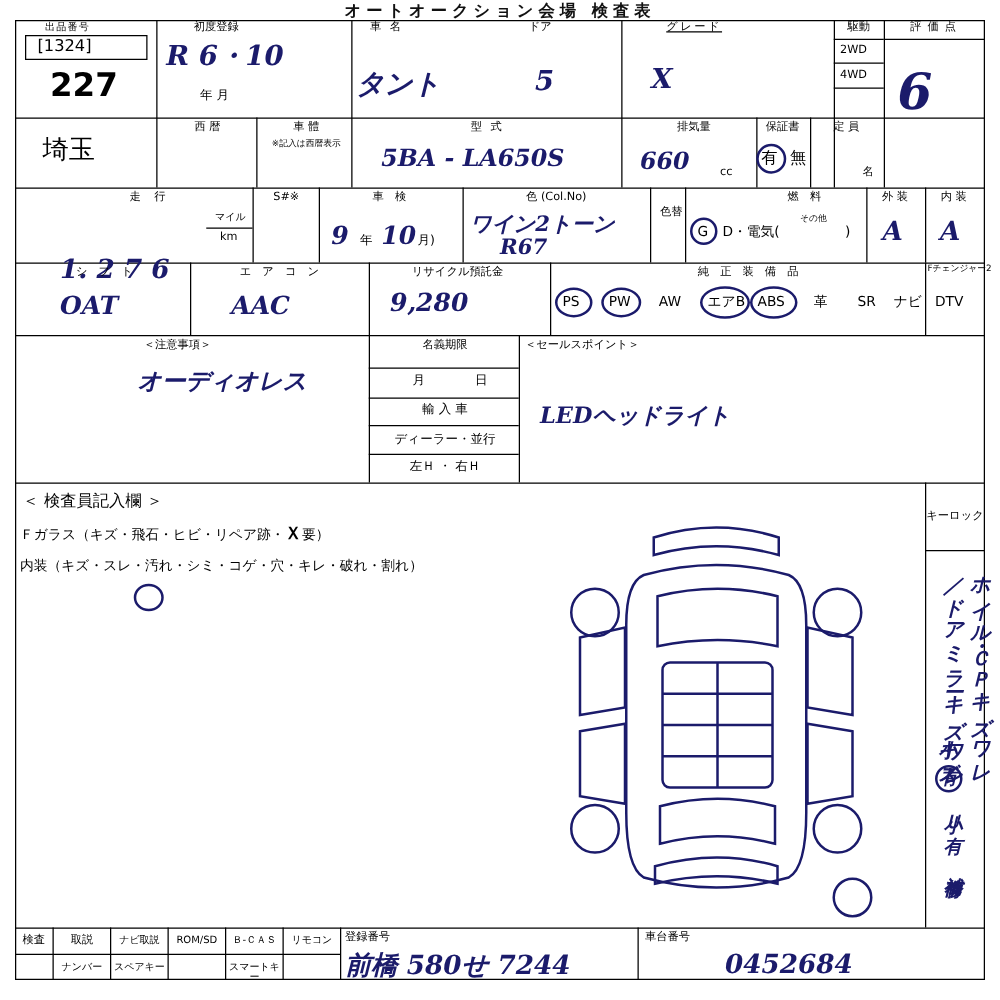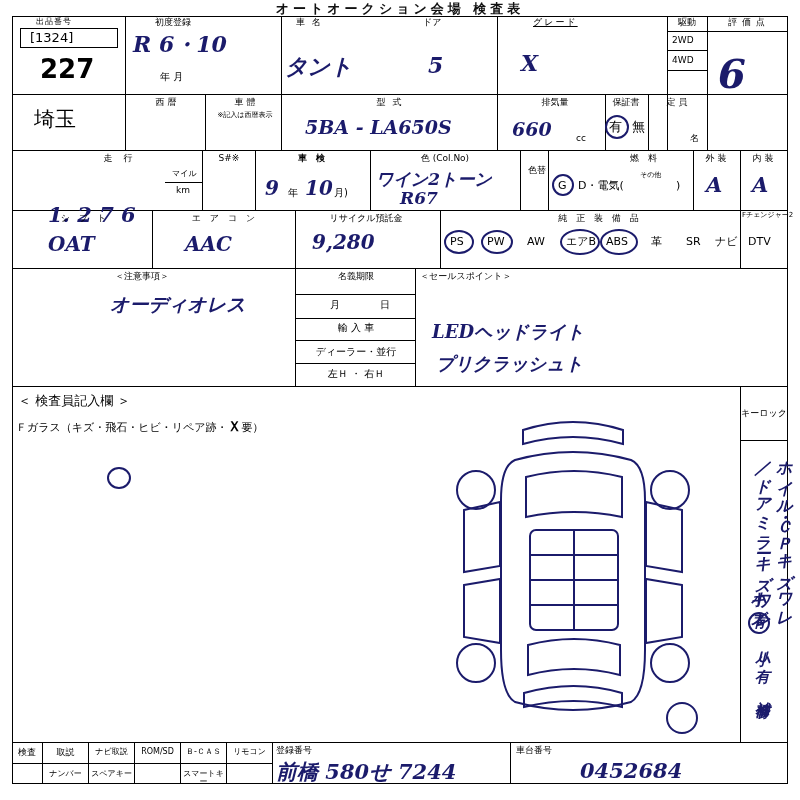--- a/index.html
+++ b/index.html
@@ -97,21 +97,21 @@
   <div class="vline" style="left:693px;top:150px;height:60px;"></div>
   <div class="vline" style="left:740px;top:150px;height:60px;"></div>
 
   <div class="lbl c" style="left:60px;top:154px;width:120px;letter-spacing:4px;">走  行</div>
   <div class="hand b" style="left:48px;top:174px;font-size:21px;margin-top:28px;">1. 2 7 6</div>
   <div class="lbl" style="left:172px;top:170px;font-size:8px;">マイル</div>
   <div class="lbl" style="left:176px;top:186px;font-size:9px;">km</div>
   <div class="hline" style="left:165px;top:182px;width:37px;"></div>
 
   <div class="lbl c" style="left:203px;top:154px;width:52px;">S#※</div>
-  <div class="lbl c" style="left:270px;top:154px;width:86px;letter-spacing:3px;font-weight:bold;">車  検</div>
+  <div class="lbl c" style="left:270px;top:154px;width:86px;letter-spacing:3px;">車  検</div>
   <div class="hand b" style="left:265px;top:176px;font-size:20px;">9</div>
   <div class="lbl" style="left:288px;top:188px;font-size:10px;">年</div>
   <div class="hand b" style="left:305px;top:176px;font-size:20px;">10</div>
   <div class="lbl" style="left:334px;top:188px;font-size:10px;">月)</div>
 
   <div class="lbl c" style="left:385px;top:154px;width:120px;">色 (Col.No)</div>
   <div class="hand b" style="left:376px;top:168px;font-size:17px;">ワイン2トーン</div>
   <div class="hand b" style="left:400px;top:188px;font-size:17px;">R67</div>
 
   <div class="lbl" style="left:528px;top:166px;font-size:9px;line-height:1.1;"><span>色替</span></div>
@@ -169,30 +169,30 @@
   <div class="lbl" style="left:380px;top:300px;font-size:10px;">日</div>
   <div class="hline" style="left:295px;top:318px;width:120px;"></div>
   <div class="lbl c" style="left:300px;top:323px;width:112px;font-size:10px;">輸 入 車</div>
   <div class="hline" style="left:295px;top:340px;width:120px;"></div>
   <div class="lbl c" style="left:298px;top:347px;width:116px;font-size:10px;">ディーラー・並行</div>
   <div class="hline" style="left:295px;top:363px;width:120px;"></div>
   <div class="lbl c" style="left:298px;top:369px;width:116px;font-size:10px;">左Ｈ ・ 右Ｈ</div>
 
   <div class="lbl" style="left:420px;top:272px;">＜セールスポイント＞</div>
   <div class="hand b" style="left:432px;top:320px;font-size:18px;">LEDヘッドライト</div>
-  <div class="hand b" style="left:436px;top:352px;font-size:18px;">プリクラッシュト</div>
 
   <div class="vline" style="left:740px;top:386px;height:356px;"></div>
   <div class="hline" style="left:740px;top:440px;width:48px;"></div>
   <div class="lbl c" style="left:740px;top:390px;width:48px;font-size:9px;margin-top:19px;">キーロック</div>
 
   <div class="print" style="left:18px;top:392px;font-size:13px;">＜ 検査員記入欄 ＞</div>
   <div class="print" style="left:16px;top:418px;font-size:11px;">
     <span>Ｆガラス（キズ・飛石・ヒビ・リペア跡・</span><span style="font-weight:bold;font-size:14px;">Ｘ</span><span>要）</span>
   </div>
+  <div class="print" style="left:16px;top:445px;font-size:11px;">内装（キズ・スレ・汚れ・シミ・コゲ・穴・キレ・破れ・割れ）</div>
   <div class="circ" style="left:107px;top:467px;width:24px;height:22px;"></div>
 
   <svg style="position:absolute;left:430px;top:405px;" width="290" height="330" viewBox="0 0 290 330">
     <g fill="none" stroke="#1b1b6b" stroke-width="2">
 
       <path d="M93 25 q50 -16 100 0 l0 14 q-50 -14 -100 0 z"></path>
 
       <path d="M85 55 q58 -16 116 0 q14 6 14 40 l0 150 q0 44 -14 52 q-58 16 -116 0 q-14 -8 -14 -52 l0 -150 q0 -34 14 -40 z"></path>
 
       <path d="M96 72 q48 -12 96 0 l0 40 q-48 -10 -96 0 z"></path>

